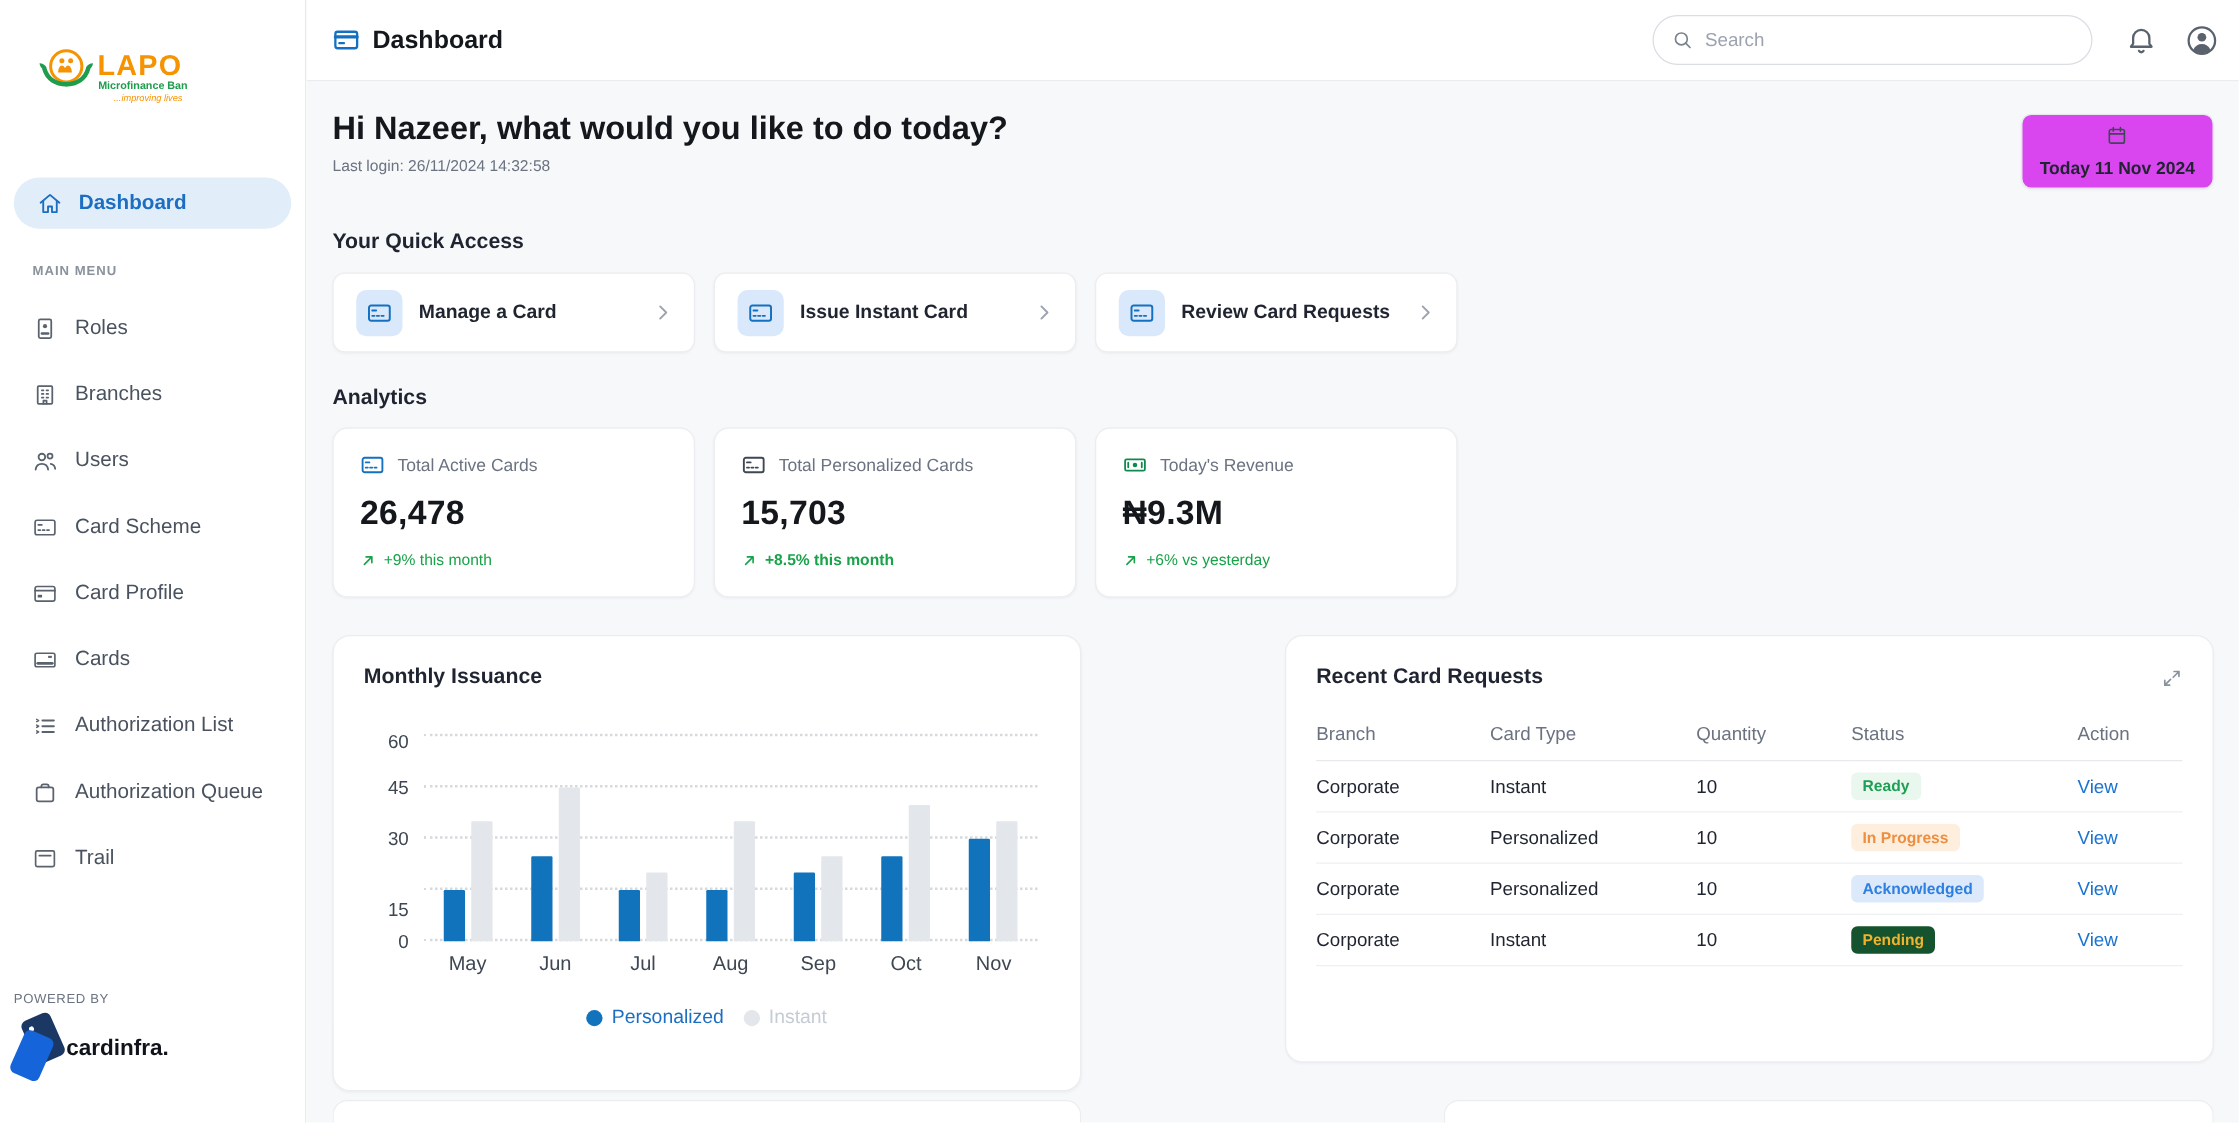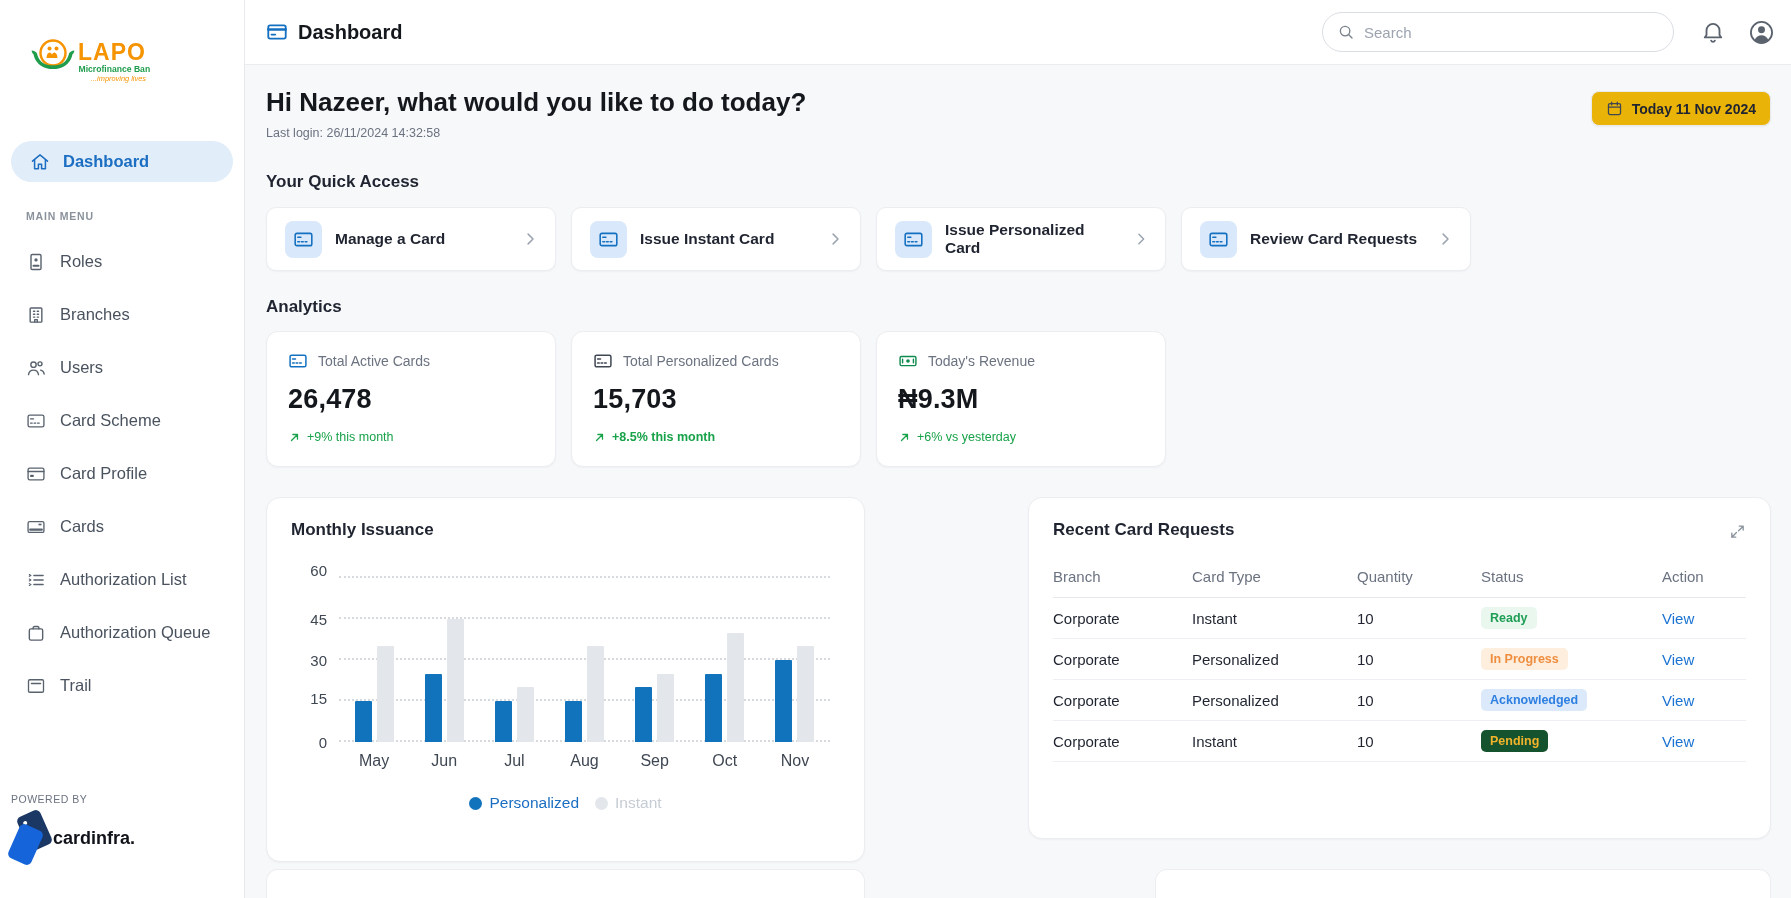--- a/index.html
+++ b/index.html
@@ -44,23 +44,23 @@
   .search-pill input { border:none; outline:none; flex:1; font-size:15px; color:#374151; background:transparent;
                        font-family:"Liberation Sans",sans-serif; }
   .search-pill input::placeholder { color:#9ca3af; }
   .bell-btn { width:26px; height:26px; color:#59626d; margin-right:22px; cursor:pointer; }
   .avatar-btn { width:27px; height:27px; color:#59626d; cursor:pointer; }
 
   .content { padding:22px 20px 0 21px; }
   .greet-row { display:flex; align-items:flex-start; }
   .greet-title { font-size:26px; font-weight:700; color:#14171c; }
   .last-login { margin-top:8px; font-size:12.5px; color:#6b7280; }
-  .date-pill { margin-left:auto; margin-top:4px; background:#eab308; border:1px solid #e8eaed; border-radius:8px;
+  .date-pill { margin-left:auto; margin-top:4px; background:#d946ef; border:1px solid #e8eaed; border-radius:8px;
                padding:8px 14px; display:flex; align-items:center; gap:9px; font-size:14px; font-weight:600;
-               color:#1f2430; box-shadow:0 1px 2px rgba(16,24,40,.05); cursor:pointer; }
+               color:#1f2430; box-shadow:0 1px 2px rgba(16,24,40,.05); cursor:pointer;flex-direction:column; }
   .date-pill .ic { width:17px; height:17px; color:#3f4753; }
 
   .sec-head { font-size:17px; font-weight:700; color:#1f2430; }
   .qa-head { margin-top:32px; }
   .qa-row { margin-top:15px; display:flex; gap:15px; width:1206px; }
   .qa-card { width:290px; height:64px; background:#fff; border:1px solid #ebedf0; border-radius:10px;
              box-shadow:0 1px 2px rgba(16,24,40,.04); display:flex; align-items:center; gap:13px;
              padding:0 16px 0 18px; cursor:pointer; }
   .qa-ic { width:37px; height:37px; border-radius:8px; background:#d9e9fb; display:flex; align-items:center;
            justify-content:center; flex:0 0 37px; }
@@ -344,37 +344,20 @@
         <div class="qa-card">
           <span class="qa-ic">
             <span class="ic">
               <svg viewBox="0 0 24 24" fill="none" stroke="currentColor" stroke-linecap="round" stroke-linejoin="round" stroke-width="1.8">
                 <rect x="2.5" y="5" width="19" height="14" rx="2"></rect>
                 <path d="M5.5 9.5H9"></path>
                 <path d="M5.5 14.5h11" stroke-dasharray="2 2.2"></path>
               </svg>
             </span>
           </span>
-          <span class="qa-label">Issue Personalized Card</span>
-          <span class="ic qa-chev">
-            <svg viewBox="0 0 24 24" fill="none" stroke="currentColor" stroke-linecap="round" stroke-linejoin="round" stroke-width="2">
-              <path d="M9.5 5.5l6.5 6.5-6.5 6.5"></path>
-            </svg>
-          </span>
-        </div>
-        <div class="qa-card">
-          <span class="qa-ic">
-            <span class="ic">
-              <svg viewBox="0 0 24 24" fill="none" stroke="currentColor" stroke-linecap="round" stroke-linejoin="round" stroke-width="1.8">
-                <rect x="2.5" y="5" width="19" height="14" rx="2"></rect>
-                <path d="M5.5 9.5H9"></path>
-                <path d="M5.5 14.5h11" stroke-dasharray="2 2.2"></path>
-              </svg>
-            </span>
-          </span>
           <span class="qa-label">Review Card Requests</span>
           <span class="ic qa-chev">
             <svg viewBox="0 0 24 24" fill="none" stroke="currentColor" stroke-linecap="round" stroke-linejoin="round" stroke-width="2">
               <path d="M9.5 5.5l6.5 6.5-6.5 6.5"></path>
             </svg>
           </span>
         </div>
       </div>
 
     <div class="sec-head an-head">Analytics</div>
@@ -444,24 +427,24 @@
         </div>
       </div>
 
     <div class="charts-row">
 
       <section class="panel chart-panel">
         <div class="panel-title">Monthly Issuance</div>
         <div class="chart-wrap">
           <div class="yaxis" id="yaxis">
               <div class="ytick" style="bottom: 0px;">0</div>
-              <div class="ytick" style="bottom: 44px;">15</div>
+              <div class="ytick" style="bottom: 25px;">15</div>
               <div class="ytick" style="bottom: 82px;">30</div>
               <div class="ytick" style="bottom: 123px;">45</div>
-              <div class="ytick" style="bottom: 172px;">60</div>
+              <div class="ytick" style="bottom: 160px;">60</div>
             </div>
           <div class="plot" id="plot">
               <div class="gridline" style="bottom: 0px;"></div>
               <div class="gridline" style="bottom: 41px;"></div>
               <div class="gridline" style="bottom: 82px;"></div>
               <div class="gridline" style="bottom: 123px;"></div>
               <div class="gridline" style="bottom: 164px;"></div>
               <div class="bars">
                 <div class="bar-group">
                   <div class="bar" style="height: 41px; background: rgb(18, 115, 189);"></div>

